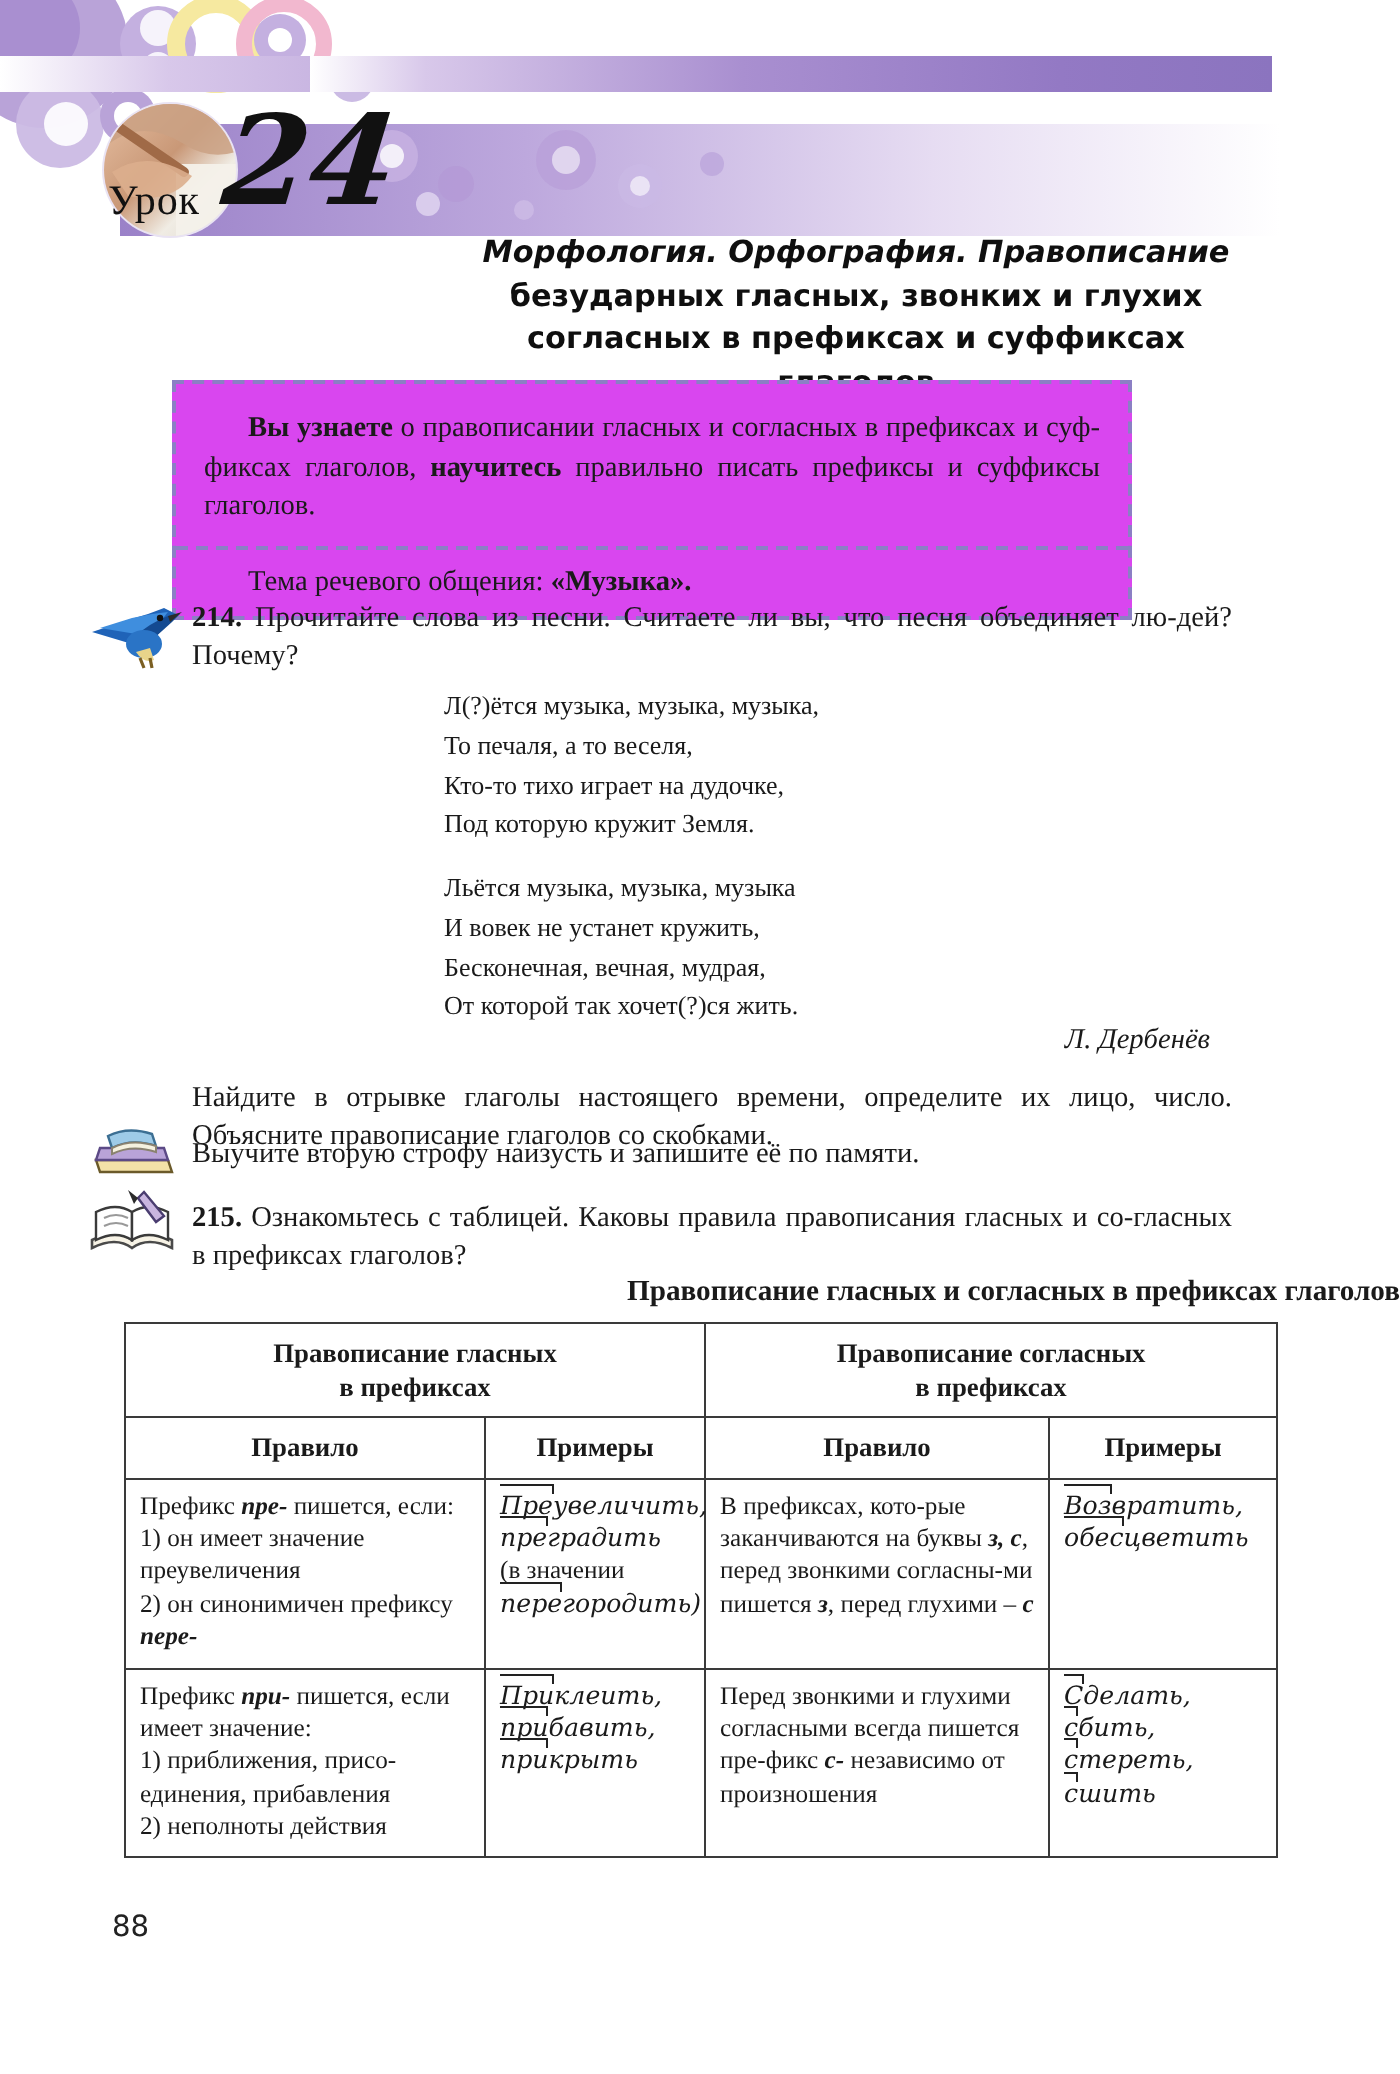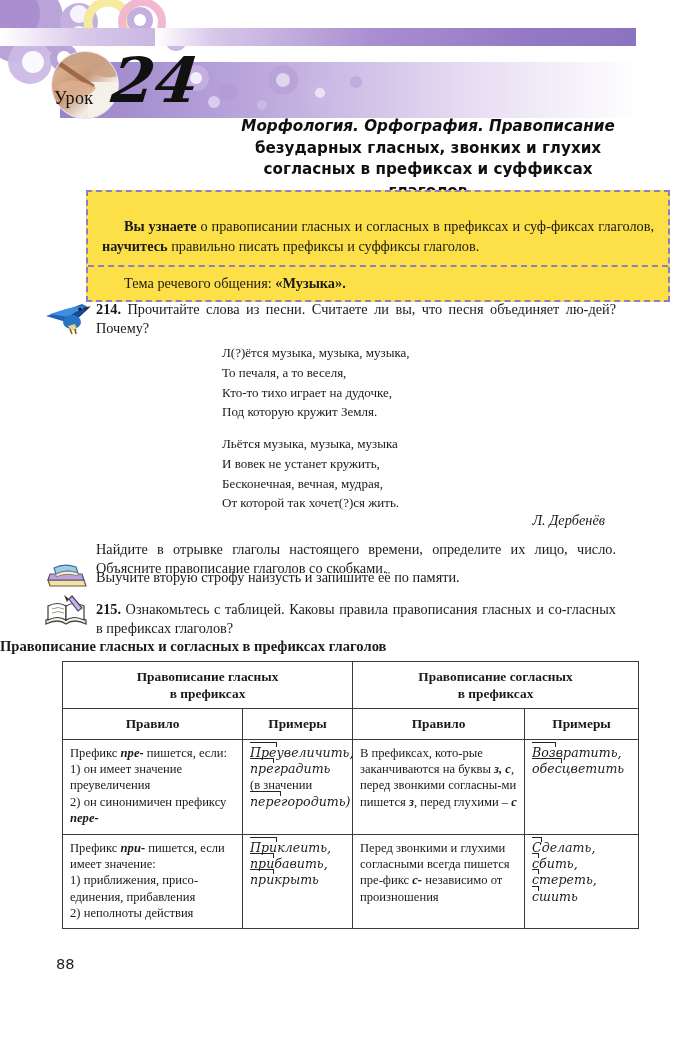--- a/index.html
+++ b/index.html
@@ -23,21 +23,21 @@
     width: 700px; height: 185px;
     overflow: hidden;
   }
   .header-art svg { display: block; }
 
   
   .lesson-badge {
     position: absolute;
     left: 54px; top: 88px;
     font-family: "Liberation Serif", serif;
-    font-size: 18px;
+    font-size: 21px;
     font-weight: 400;
     color: #111;
     letter-spacing: .4px;
     z-index: 6;
   }
   .lesson-number {
     position: absolute;
     left: 112px; top: 50px;
     font-family: "DejaVu Serif", serif;
     font-size: 62px;
@@ -59,25 +59,25 @@
     font-weight: 700;
     line-height: 1.42;
     color: #0f0f0f;
   }
   .title-block .ital { font-style: italic; margin-top: 43px; }
 
   
   .info-box {
     position: absolute;
     left: 86px; top: 190px;
-    width: 584px;
-    background: #fde047;
+    width: 480px;
+    background: #d946ef;
     border: 2px dashed #8b7fc4;
     box-sizing: border-box;
-    padding: 25px 14px 8px 14px;
+    padding: 13px 14px 8px 14px;
   }
   .info-box .para {
     font-size: 14.3px;
     line-height: 1.37;
     text-align: justify;
     text-indent: 22px;
     margin: 0;
   }
   .info-sep {
     border: 0;
@@ -122,21 +122,21 @@
     right: 95px;
     font-size: 14.3px;
     font-style: italic;
   }
 
   
   .tbl-caption {
     position: absolute;
     left: 0; top: 638px;
     width: 700px;
-    text-align: left;
+    text-align: right;
     font-size: 14.6px;
     font-weight: 700;
   }
   table.rules {
     position: absolute;
     left: 62px; top: 661px;
     width: 576px;
     border-collapse: collapse;
     table-layout: fixed;
     font-size: 12.4px;

